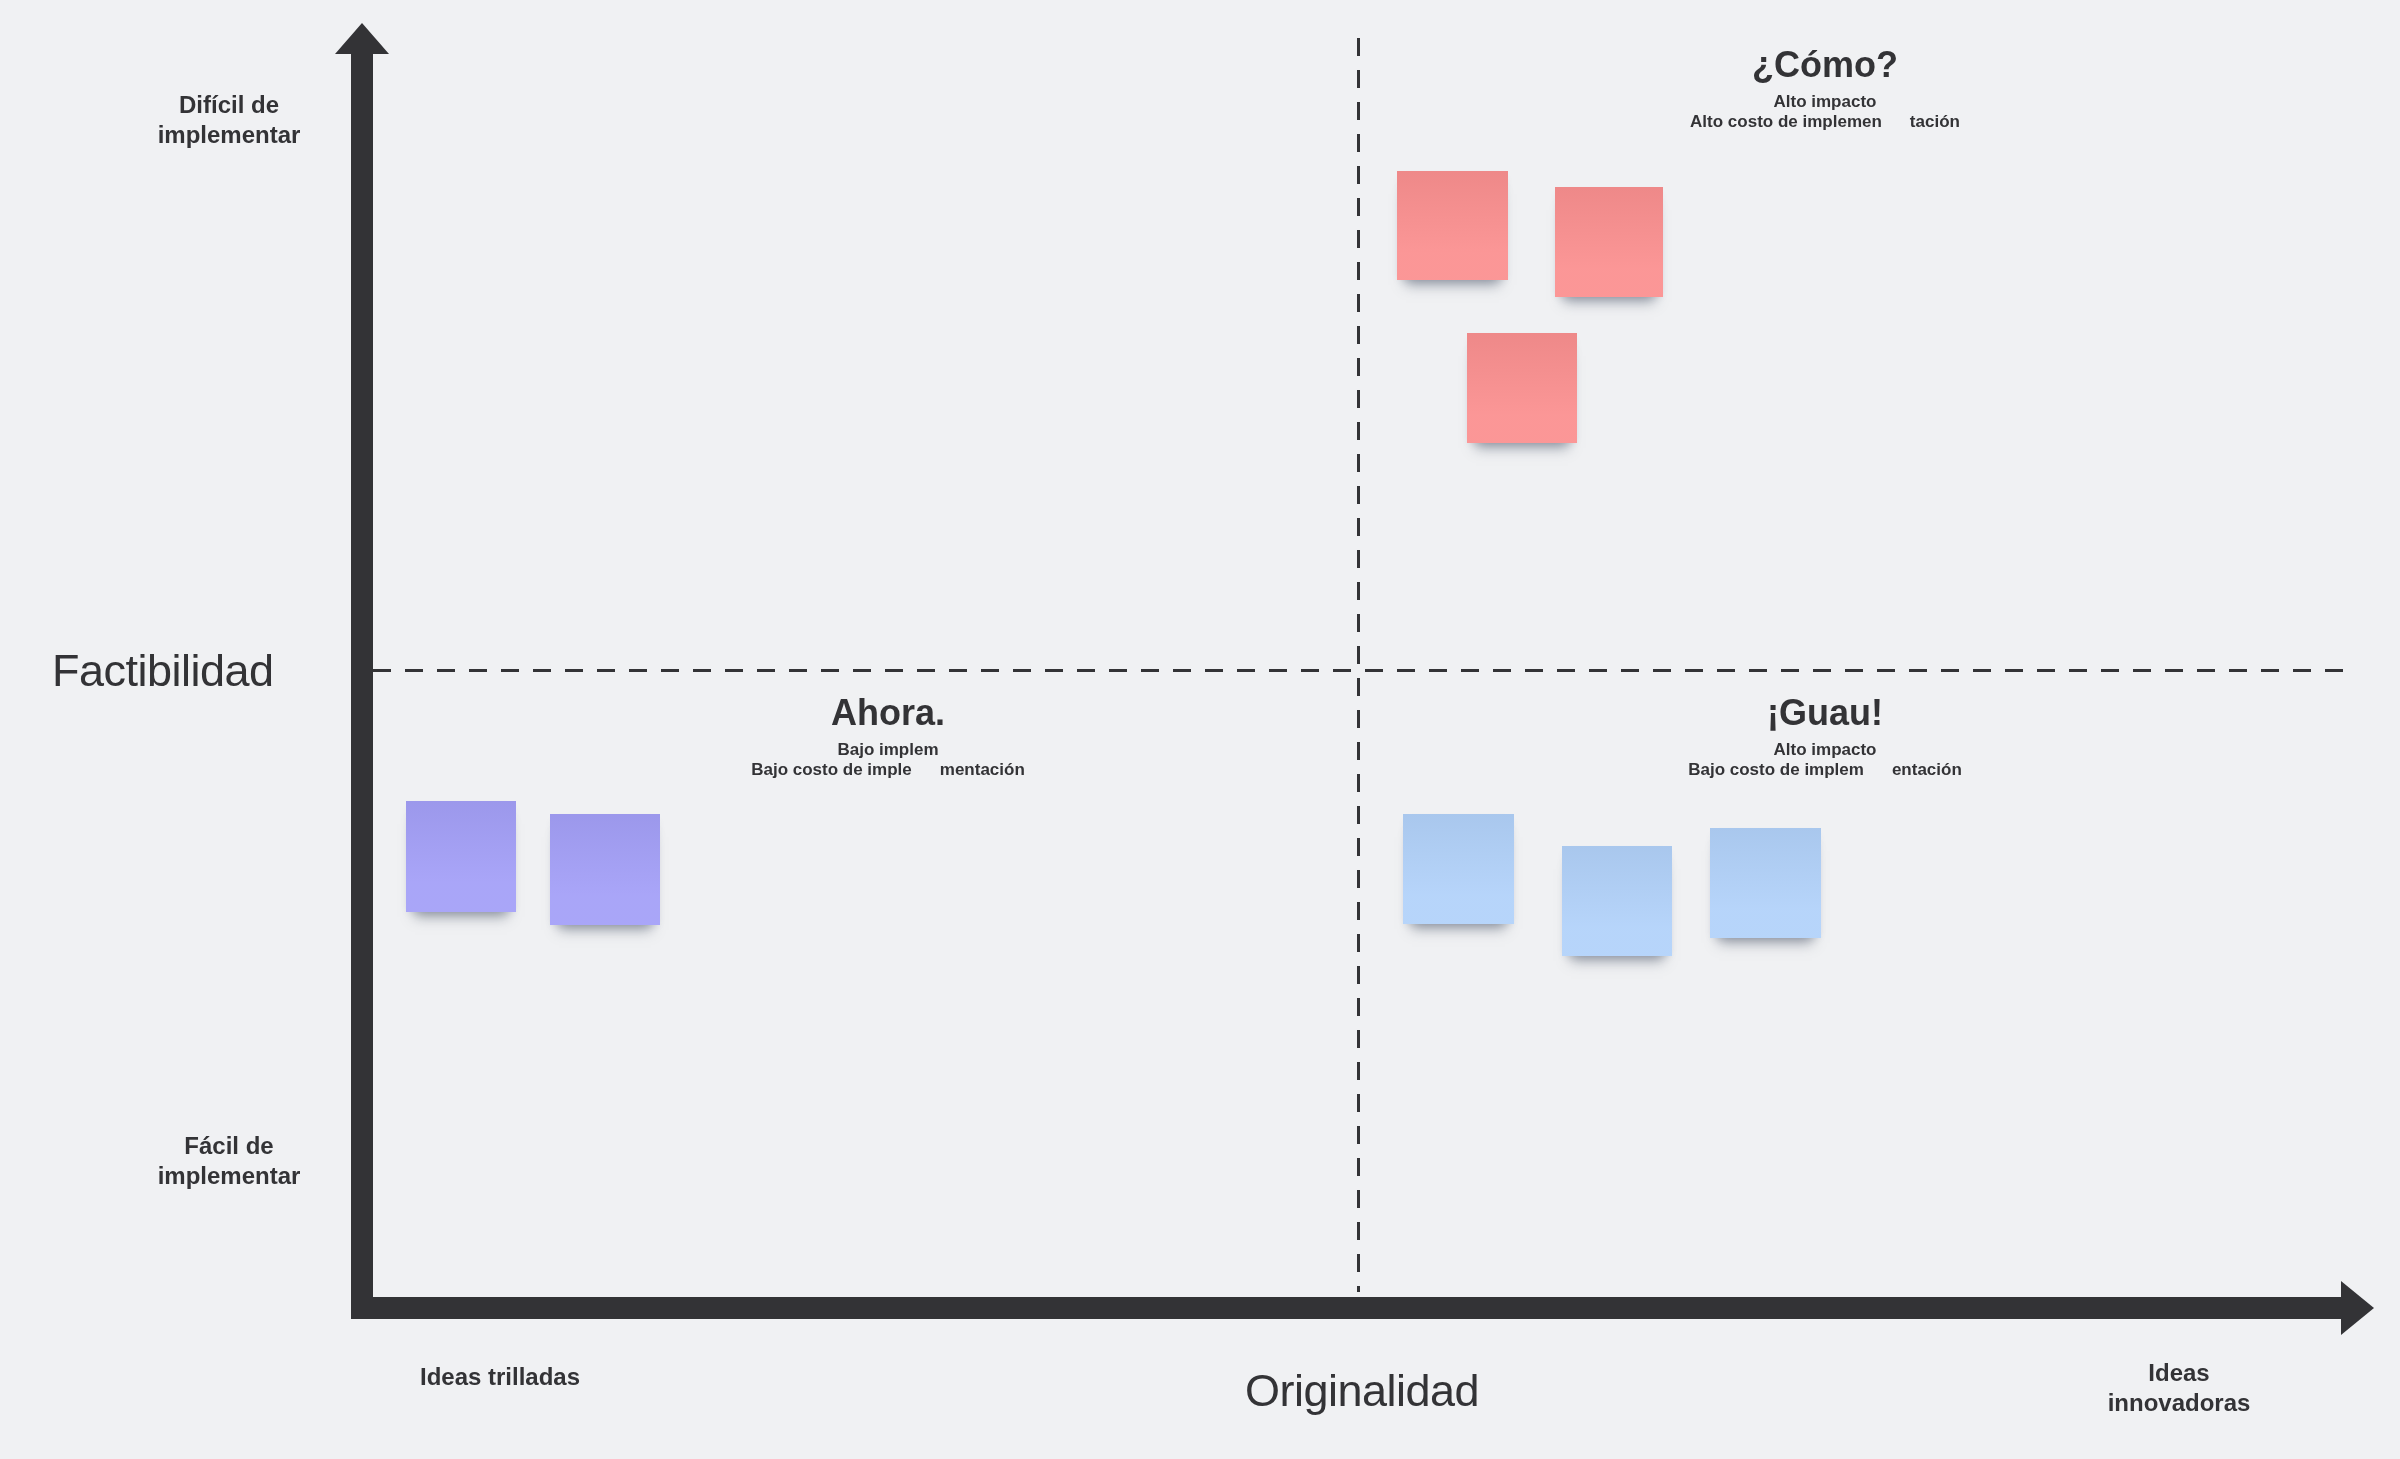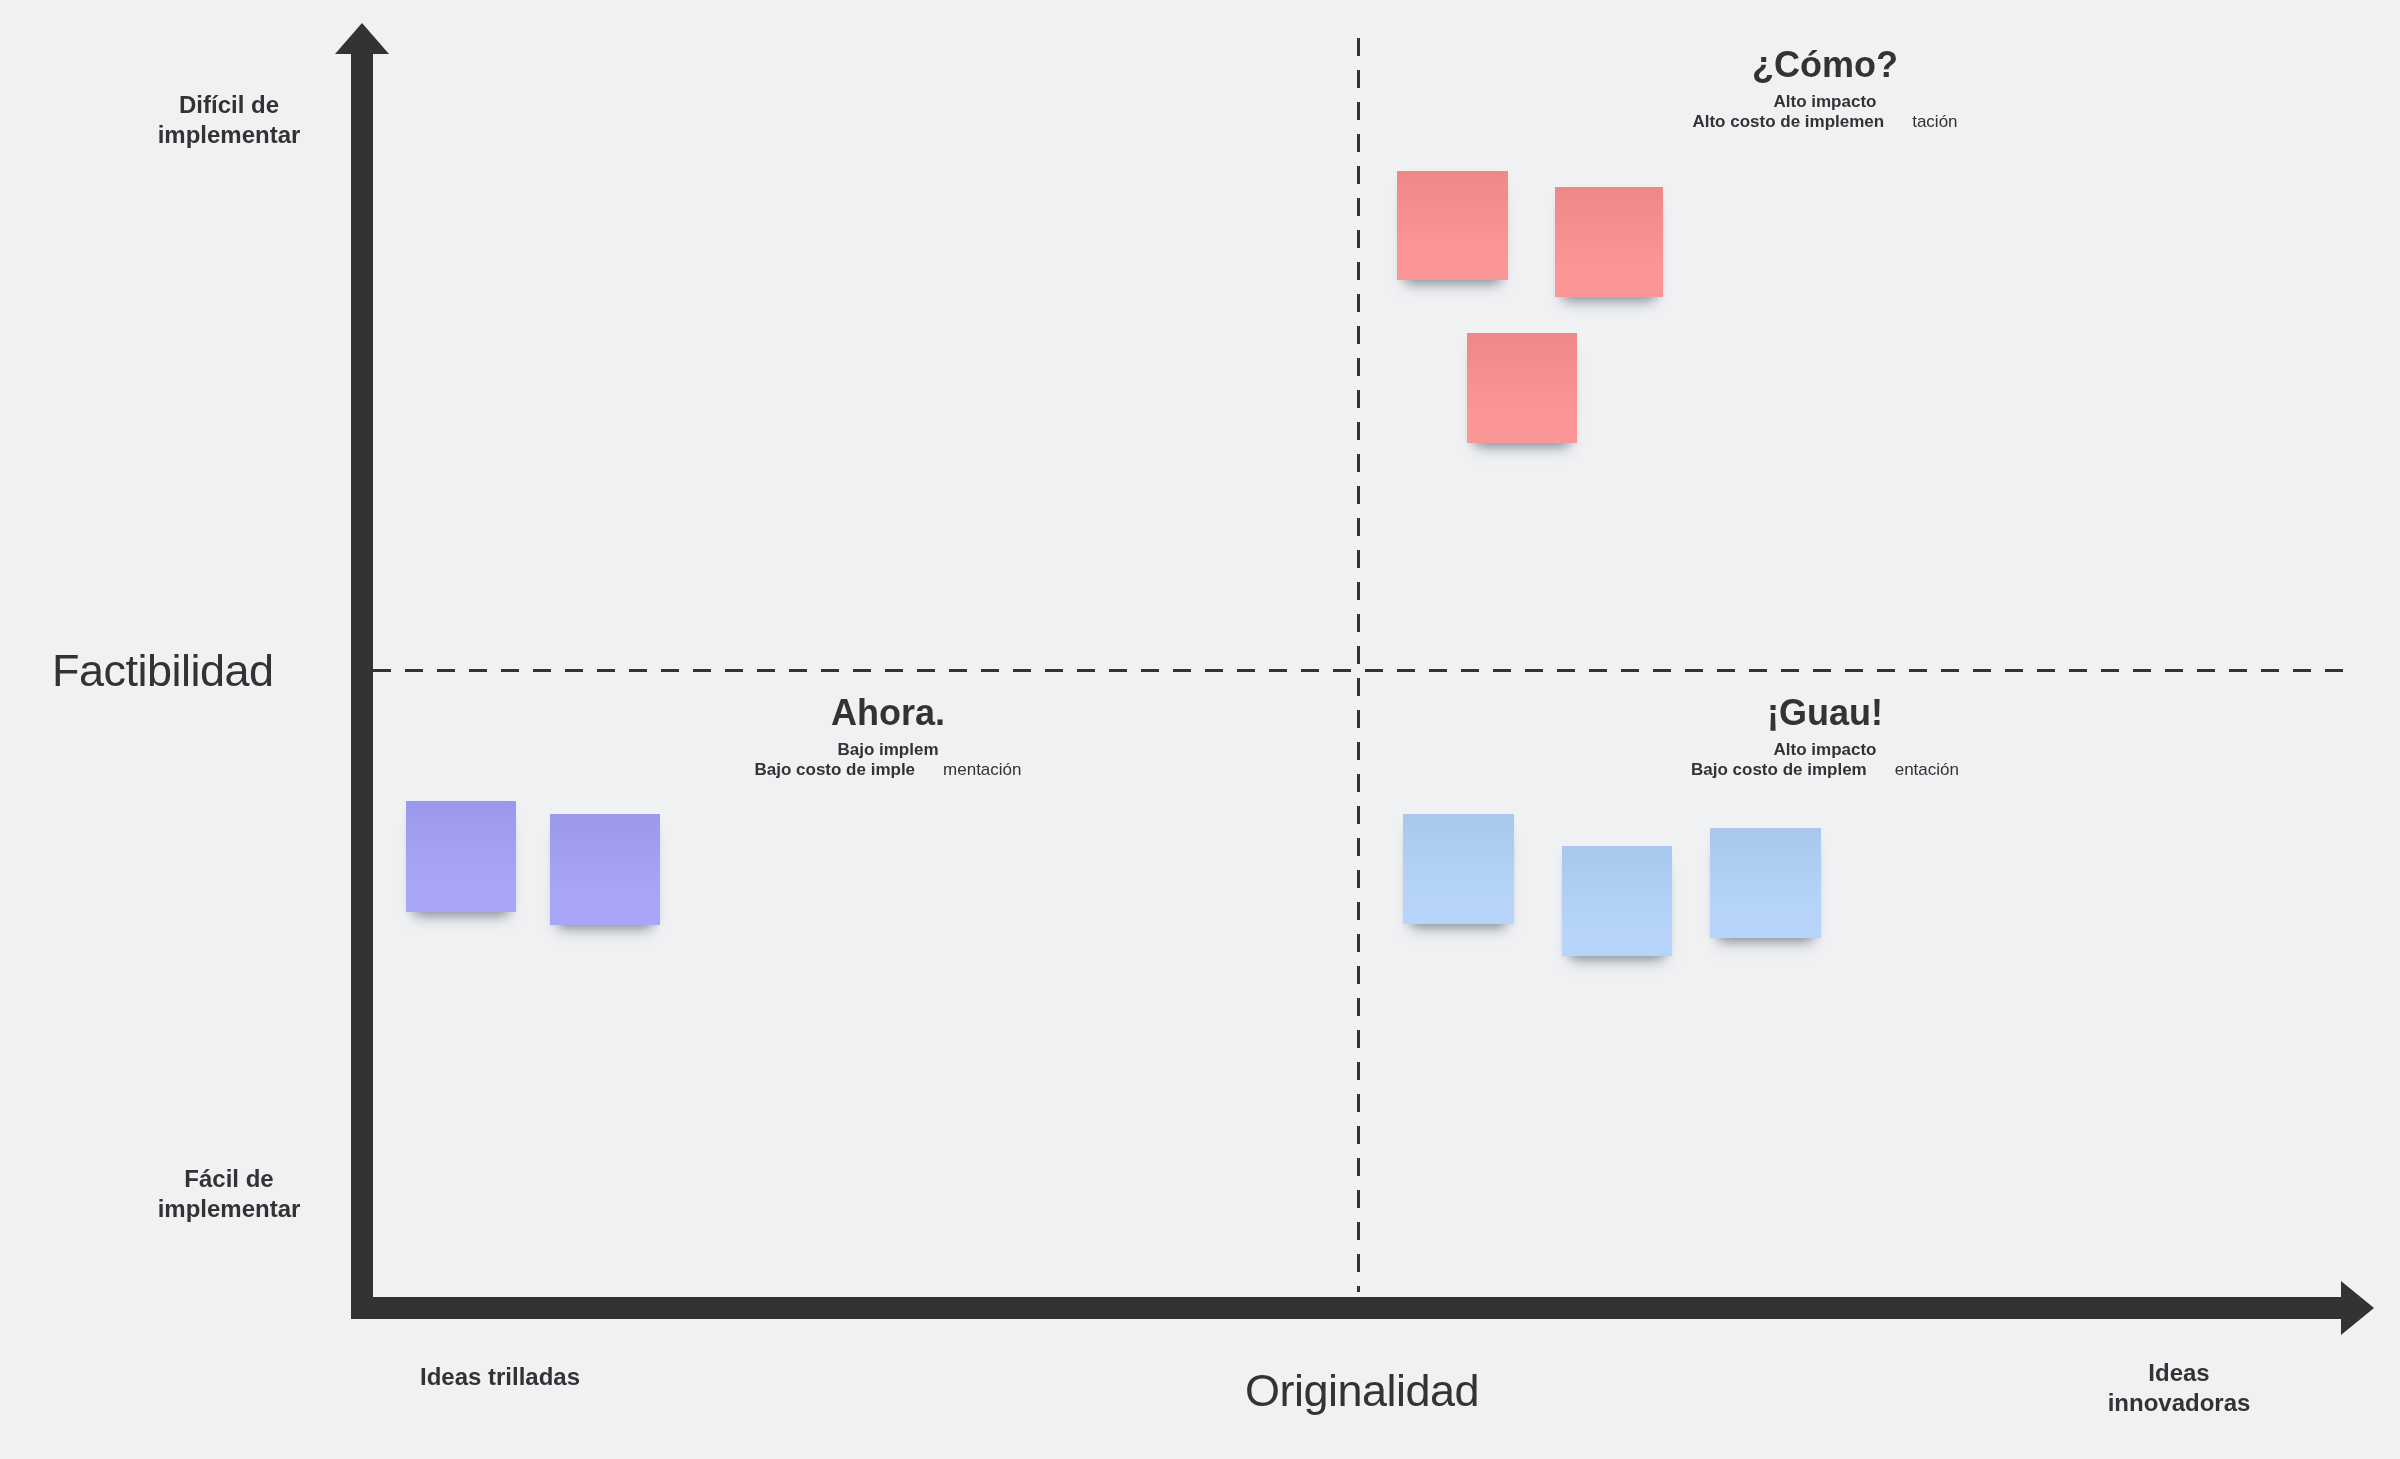--- a/index.html
+++ b/index.html
@@ -56,21 +56,21 @@
   .axis-sub {
     position: absolute;
     font-size: 24px;
     font-weight: 700;
     line-height: 1.26;
     text-align: center;
     transform: translateX(-50%);
     white-space: pre-line;
   }
   .axis-sub.y-top    { left: 229px;  top: 90px;  }
-  .axis-sub.y-bottom { left: 229px;  top: 1164px; }
+  .axis-sub.y-bottom { left: 229px;  top: 1131px; }
   .axis-sub.x-left   { left: 500px;  top: 1362px; }
   .axis-sub.x-right  { left: 2179px; top: 1358px; }
   
   .quad {
     position: absolute;
     transform: translateX(-50%);
     text-align: center;
     white-space: nowrap;
   }
   .quad.how  { left: 1825px; top: 44px;  }
@@ -81,21 +81,21 @@
     font-weight: 700;
     line-height: 1.15;
     margin-bottom: 7px;
   }
   .quad .quad-sub {
     font-size: 17px;
     line-height: 1.16;
     text-align: center;
   }
   .quad .b { font-weight: 700; }
-  .quad .r { font-weight: 400; padding-left: 28px; }
+  .quad .r { font-weight: 700; padding-left: 28px; }
   
   .notes-layer { position: absolute; inset: 0; }
   .note {
     position: absolute;
     background-image: linear-gradient(180deg, rgba(0,0,0,0.05) 0%, rgba(255,255,255,0.06) 75%);
     box-shadow: 0 14px 12px -9px rgba(70, 80, 100, 0.50),
                 0 4px 8px -4px rgba(70, 80, 100, 0.22);
   }
 </style>
 </head>

